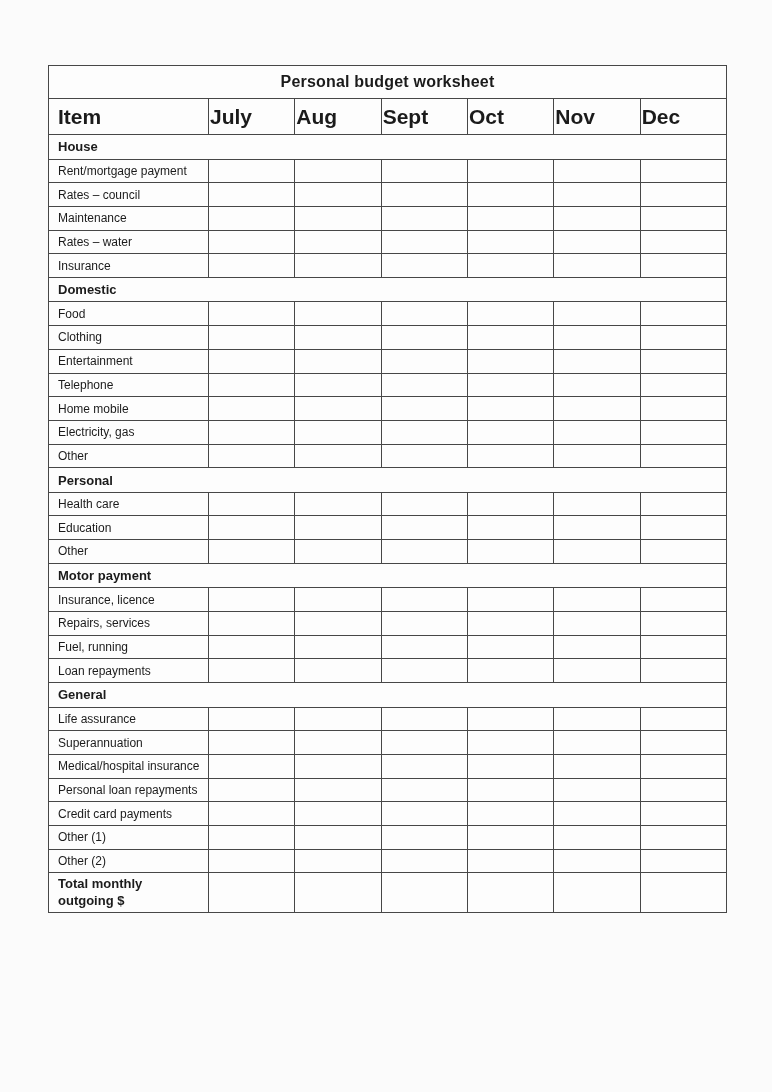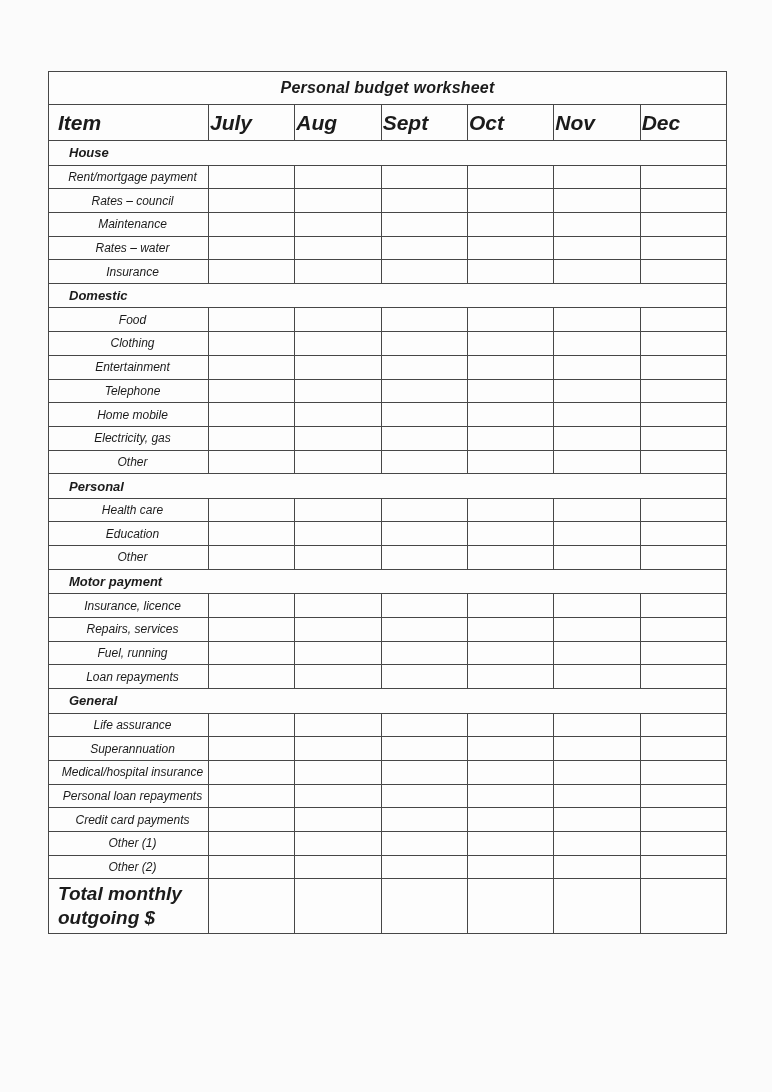--- a/index.html
+++ b/index.html
@@ -5,45 +5,44 @@
   html, body { margin: 0; padding: 0; }
   body {
     width: 772px; height: 1092px;
     background: #fbfbfb;
     font-family: "Liberation Sans", sans-serif;
     color: #1b1b1b;
     overflow: hidden;
   }
   .page { position: relative; width: 772px; height: 1092px; }
   table.budget-table {
-    position: absolute; left: 48px; top: 71px;
+    position: absolute; left: 48px; top: 65px;
     width: 679px;
     border-collapse: collapse;
     table-layout: fixed;
     background: #fdfdfd;
-    font-style: italic;
   }
   td, th { border: 1px solid #474747; margin: 0; box-sizing: border-box; vertical-align: middle; }
   .title-row th {
     height: 33px; font-size: 16px; font-weight: bold; text-align: center;
     letter-spacing: 0.2px;
   }
   .header-row th { height: 36px; font-size: 21px; font-weight: bold; }
   .item-header { text-align: left; padding-left: 9px; }
   .month-header { text-align: left; }
   .section-row td {
     height: 24.5px; font-size: 13px; font-weight: bold;
-    text-align: left; padding-left: 20px;
+    text-align: left; padding-left: 9px;
   }
   .item-row td { height: 23.7px; }
-  .item-label { font-size: 12px; text-align: center; padding-left: 9px; }
+  .item-label { font-size: 12px; text-align: left; padding-left: 9px; }
   .value-cell { background: #fdfdfd; }
   .total-row td { height: 37px; }
   .total-label {
-    font-size: 19px; font-weight: bold; text-align: left;
+    font-size: 13px; font-weight: bold; text-align: left;
     padding: 3px 10px 3px 9px; line-height: 1.25;
   }
 </style>
 </head>
 <body>
 
 <div class="page">
   <table class="budget-table">
     <colgroup>
       <col style="width:160px">

